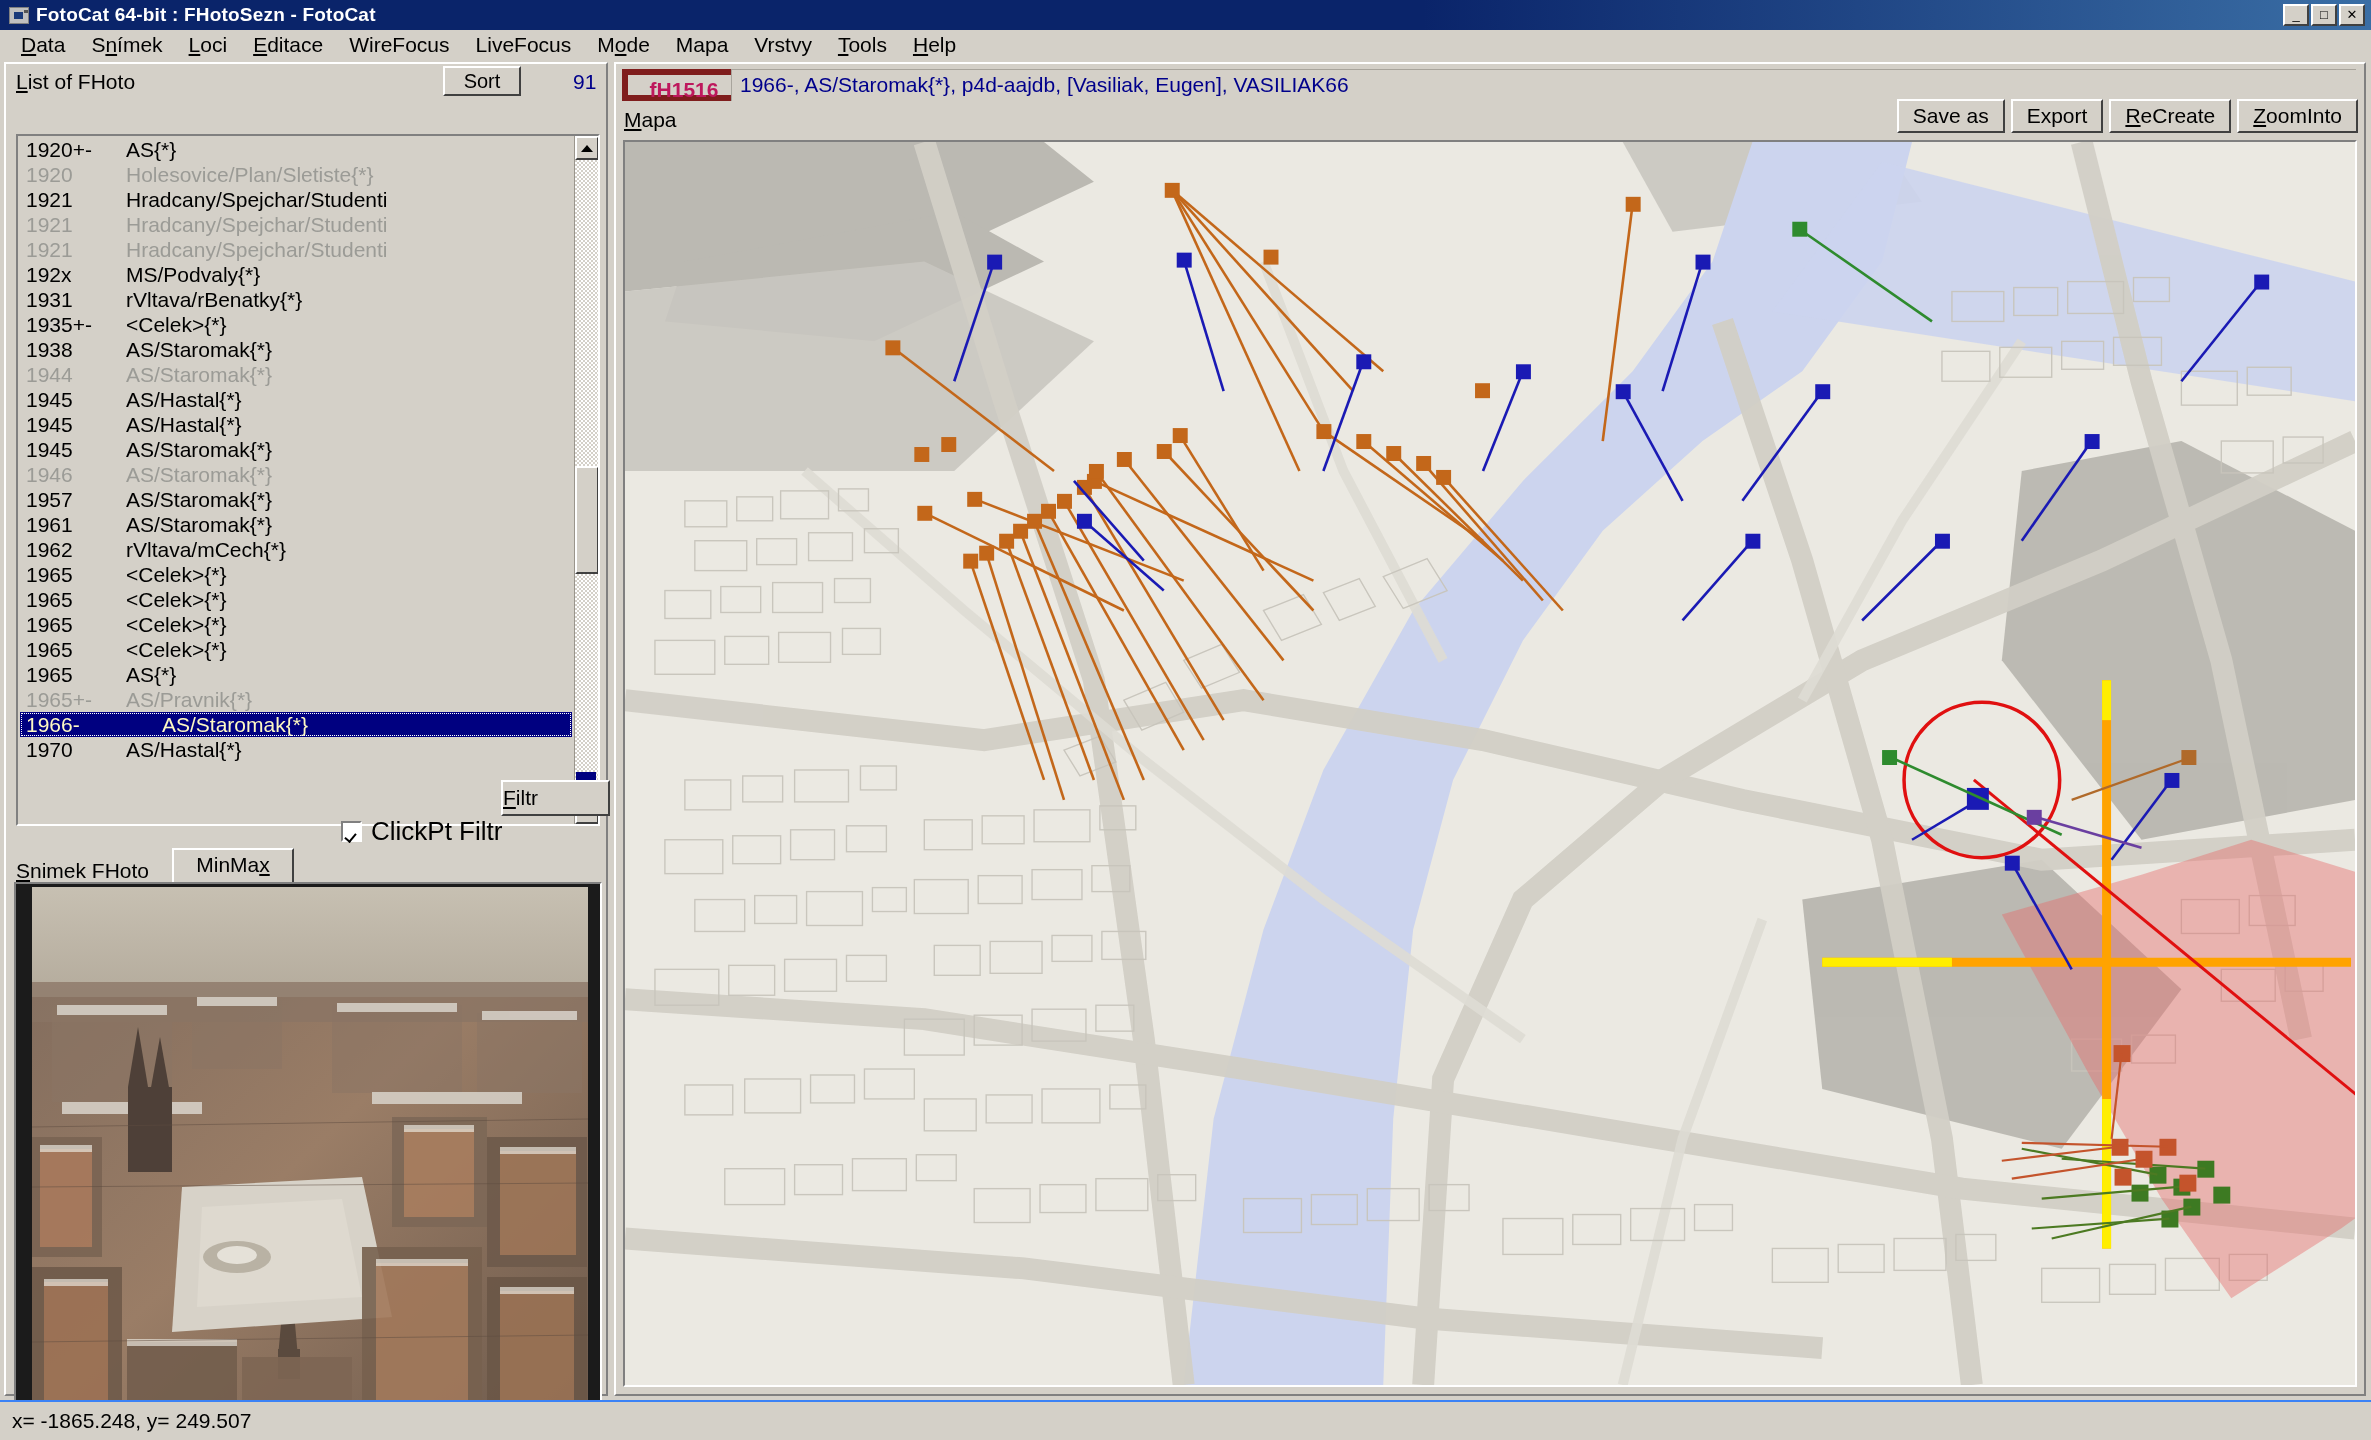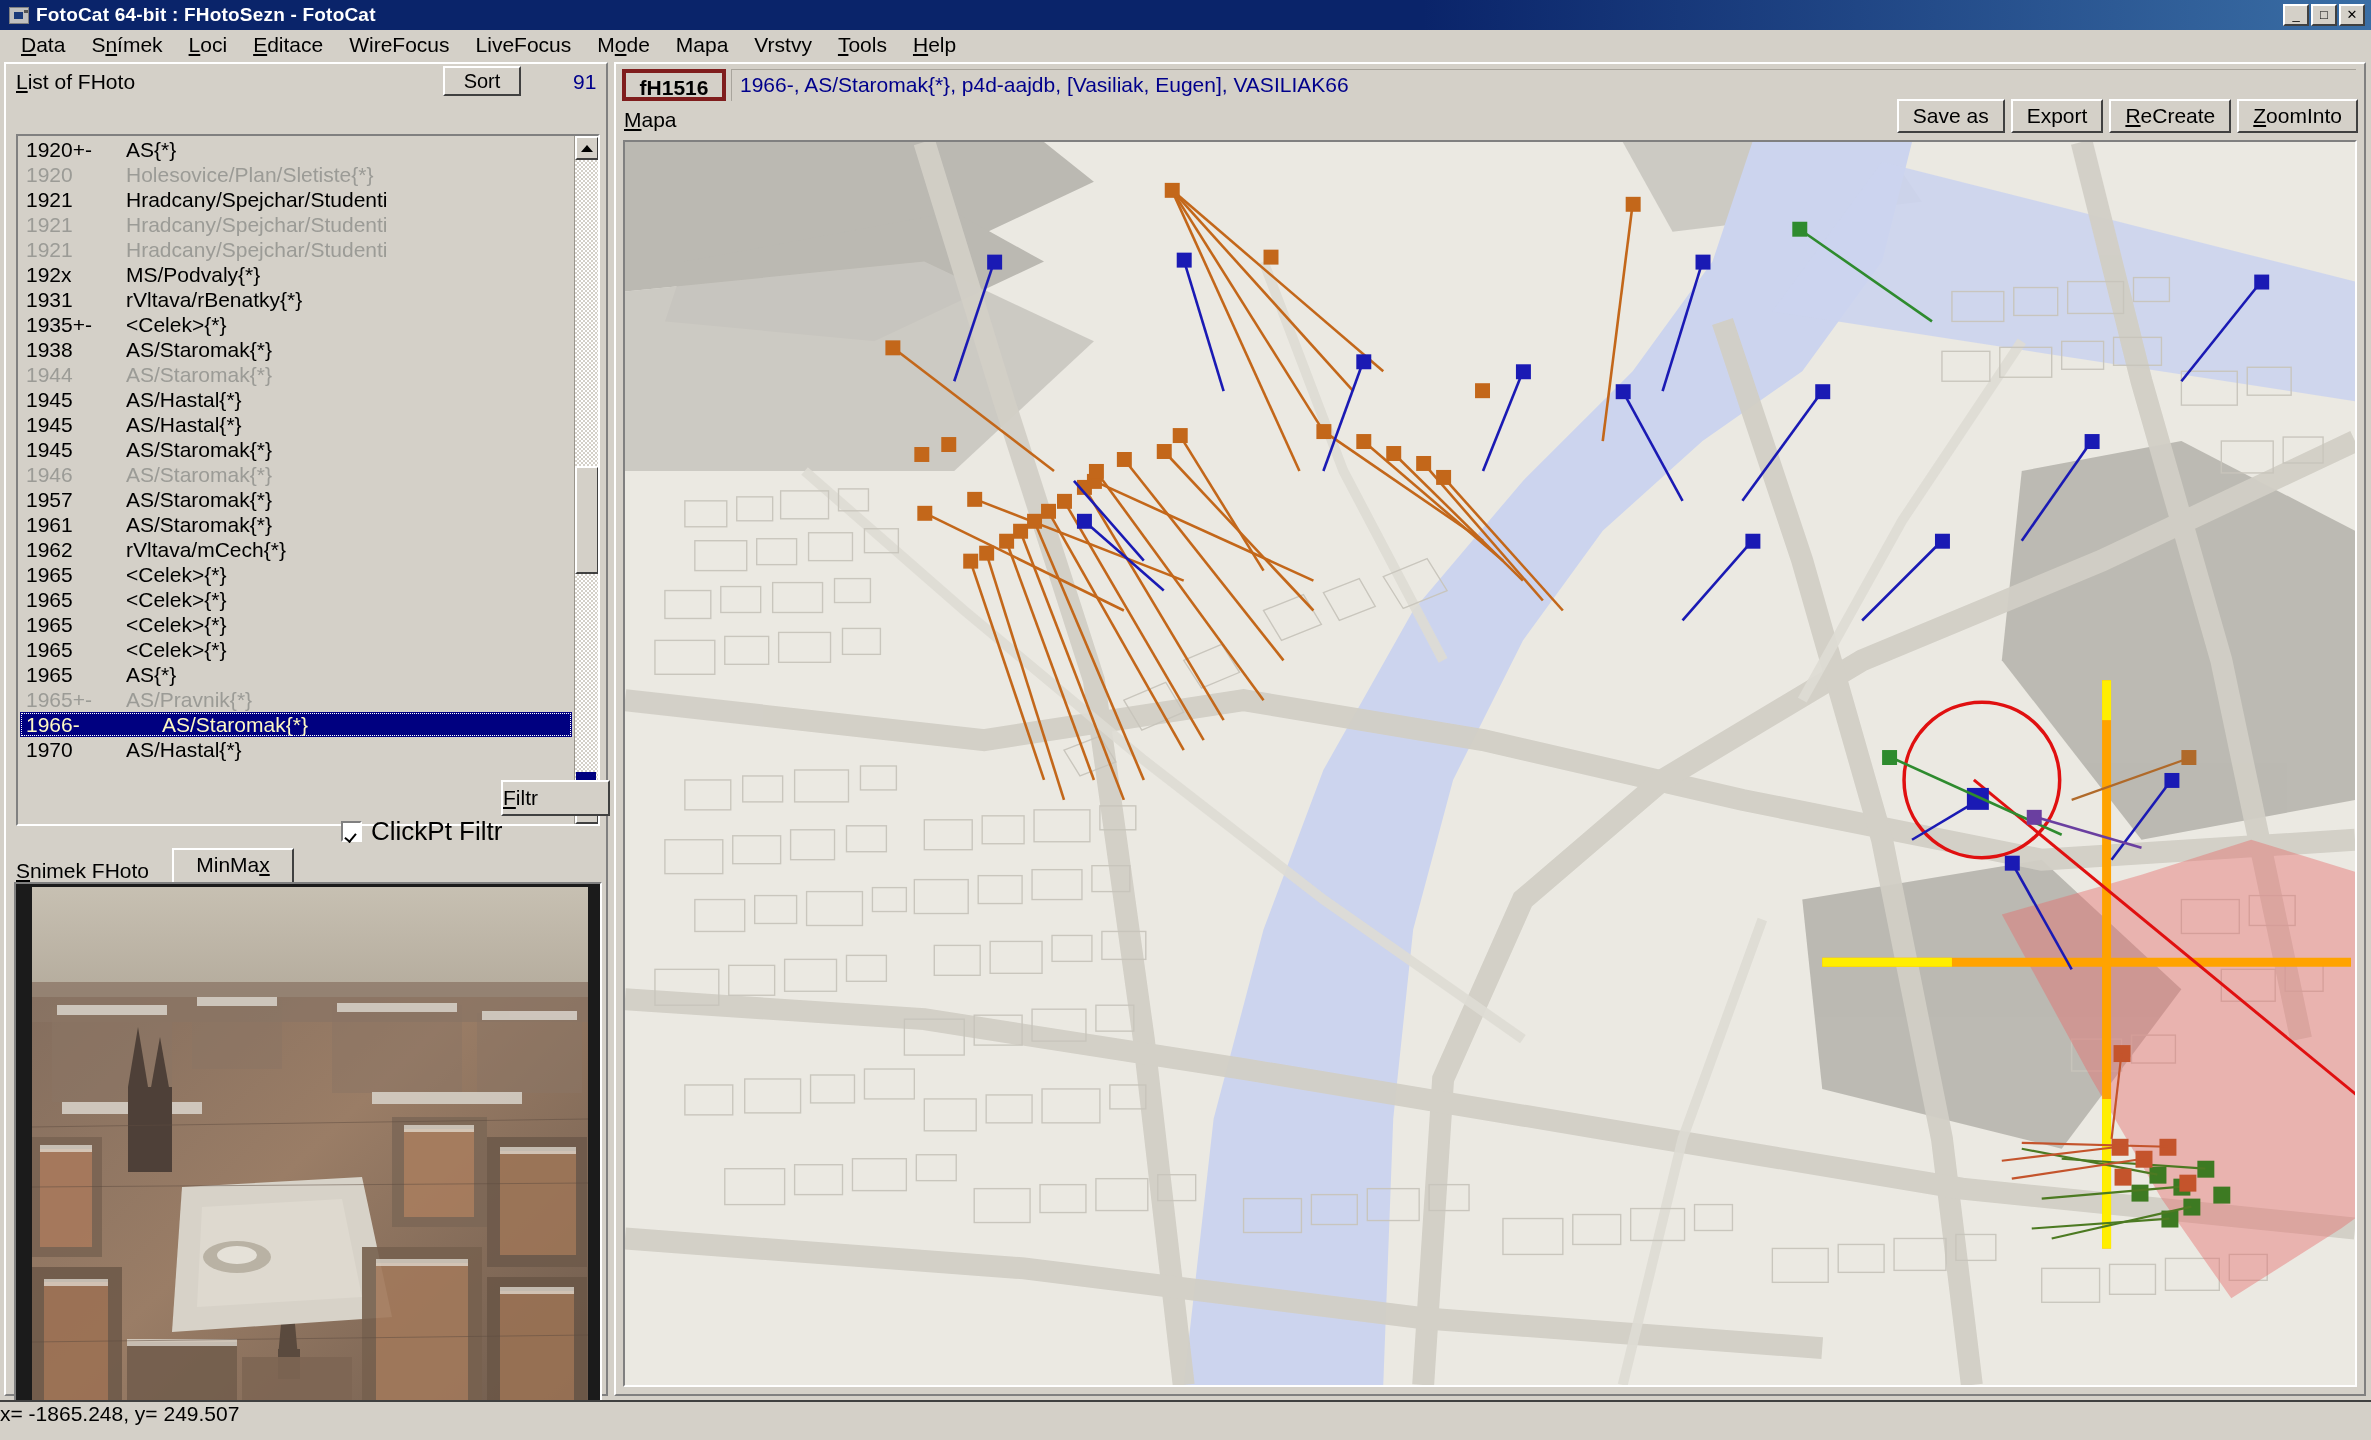--- a/index.html
+++ b/index.html
@@ -136,23 +136,23 @@
   }
 
   
   .right{
     position:absolute; left:614px; top:62px; width:1752px; height:1334px;
     background:#d4d0c8;
     border-top:2px solid #fff;border-left:2px solid #fff;
     border-right:2px solid #808080;border-bottom:2px solid #808080;
   }
   .idbox{
-    position:absolute; left:6px; top:5px; width:104px; height:32px; background:#d4d0c8;
-    font-size:21px; font-weight:bold; color:#000000; text-align:center; line-height:30px;
-    border:4px solid #7f1d1d;
+    position:absolute; left:6px; top:5px; width:124px; height:32px; background:#d4d0c8;
+    font-size:21px; font-weight:bold; color:#be185d; text-align:center; line-height:30px;
+    border:6px solid #7f1d1d;
   }
   .descbox{
     position:absolute; left:115px; top:5px; right:8px; height:32px; background:#d4d0c8;
     font-size:21px; color:#00008b; line-height:30px; padding-left:8px;
     border-top:1px solid #a8a49c; border-left:1px solid #a8a49c;
     white-space:nowrap; overflow:hidden;
   }
   .mapa-lbl{ position:absolute; left:8px; top:44px; font-size:21px; }
   .rtoolbar{ position:absolute; right:6px; top:35px; display:flex; gap:6px;padding-left:20px; }
   .rbtn{
@@ -165,21 +165,21 @@
     position:absolute; left:7px; top:76px; right:7px; bottom:7px;
     border-top:2px solid #808080;border-left:2px solid #808080;
     border-right:2px solid #fff;border-bottom:2px solid #fff;
     overflow:hidden; background:#ebe9e2;
   }
   .mapsvg{ display:block; width:100%; height:100%; }
 
   
   .statusbar{
     position:absolute; left:0; bottom:0; width:2371px; height:40px; background:#d4d0c8;
-    border-top:2px solid #404040; display:flex; align-items:flex-start; 
+    border-top:2px solid #3b82f6; display:flex; align-items:center; padding-left:12px;
     font-size:21px;
   }
 </style>
 </head>
 <body>
 
 <div class="app">
 
   <div class="titlebar">
     <div class="title-ico"></div>

